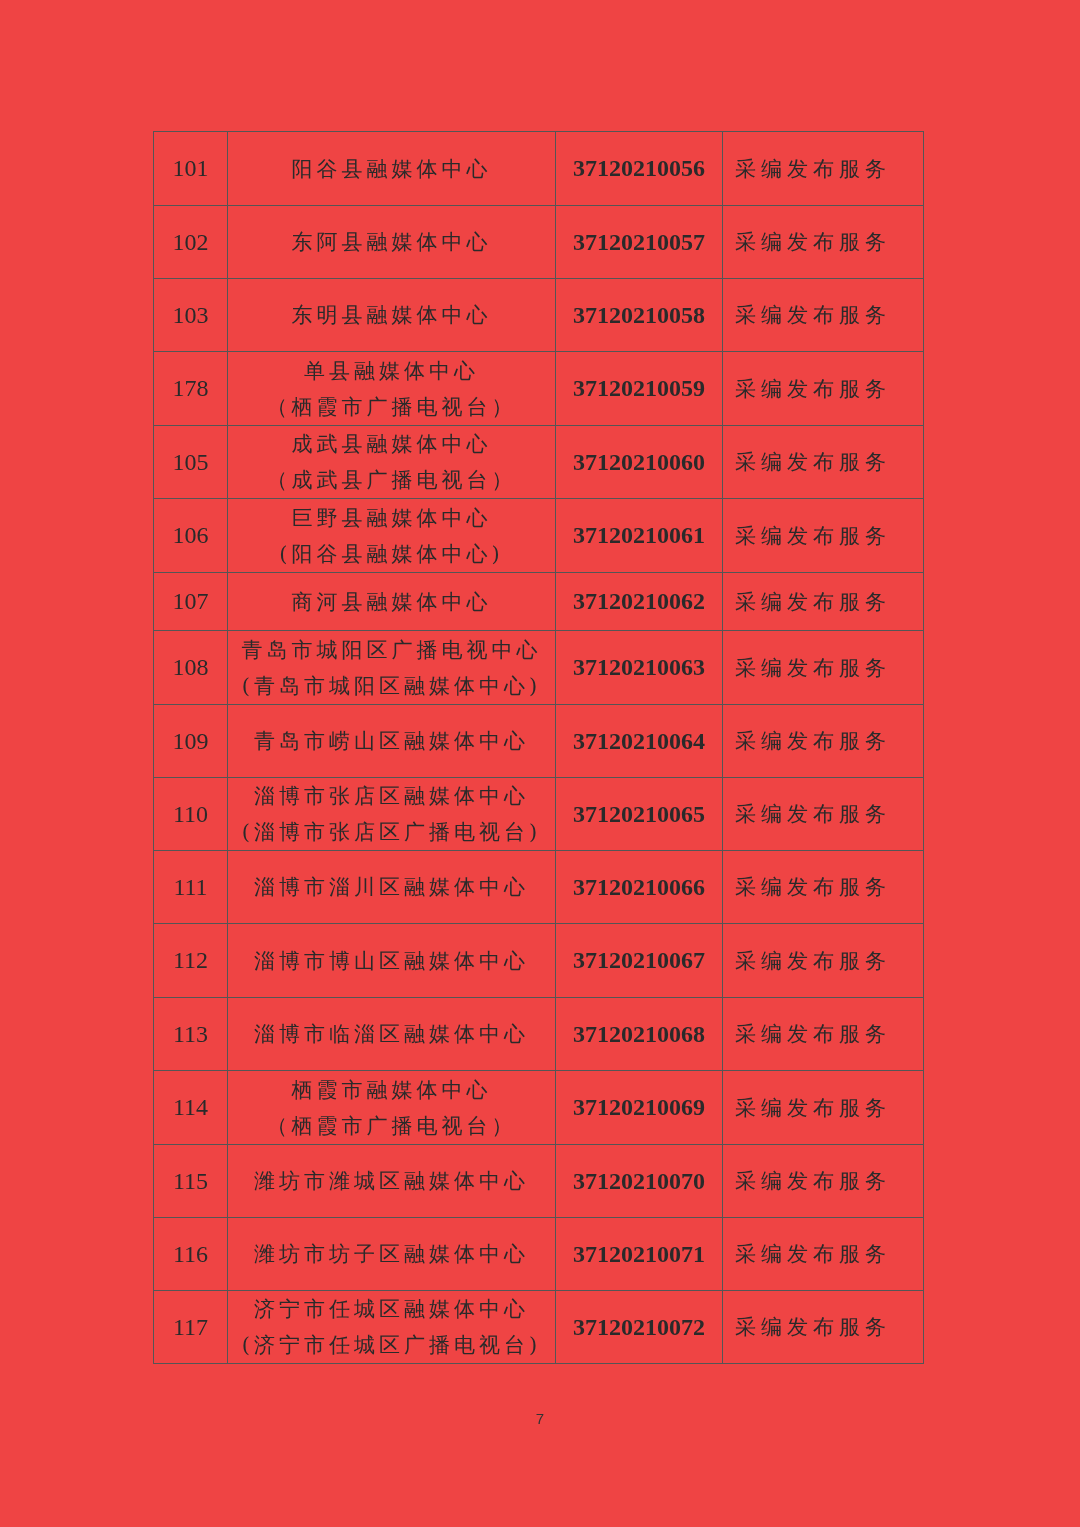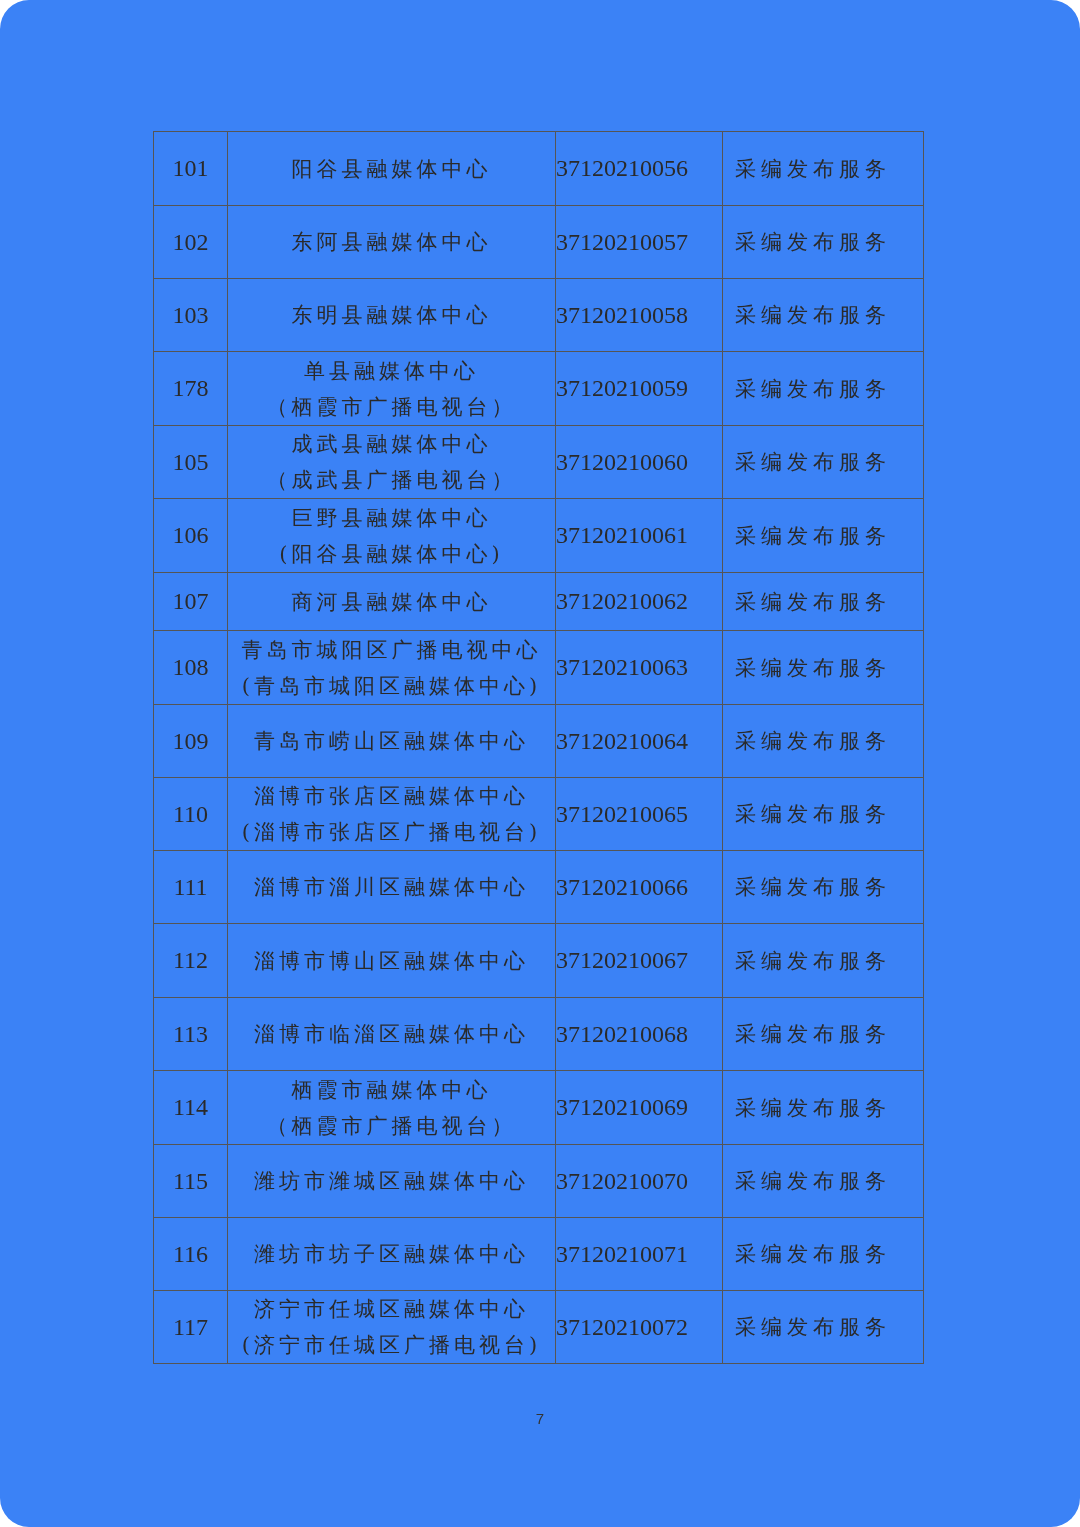--- a/index.html
+++ b/index.html
@@ -1,17 +1,17 @@
 <!DOCTYPE html>
 <html><head>
 <meta charset="utf-8">
 <style>
   html, body { margin: 0; padding: 0; background: #ffffff; }
   body { width: 1080px; height: 1527px; position: relative; overflow: hidden; }
-  .page { position: absolute; left: 0; top: 0; width: 1080px; height: 1527px; background: #3b82f6; border-radius: 29px; }
+  .page { position: absolute; left: 0; top: 0; width: 1080px; height: 1527px; background: #ef4444; }
   table.roster {
     position: absolute; left: 153px; top: 131px;
     border-collapse: collapse;
     table-layout: fixed;
     width: 770px;
     color: #2a2a2a;
   }
   table.roster td {
     border: 1.4px solid #555;
     padding: 0;
@@ -29,22 +29,24 @@
   }
   .cell-name {
     text-align: center;
     font-family: "DejaVu Serif", "Liberation Serif", serif;
     font-size: 21px;
     letter-spacing: 4px;
     line-height: 36px;
   }
   .cell-name .line { display: block; white-space: nowrap; }
   .cell-code {
+    text-align: center;
     font-family: "Liberation Serif", "DejaVu Serif", serif;
     font-size: 24px;
+    font-weight: bold;
   }
   .cell-svc {
     text-align: left;
     padding-left: 12px !important;
     font-family: Liberation Mono, monospace;
     font-size: 21px;
     letter-spacing: 5px;
   }
   .page-number {
     position: absolute; left: 0; width: 1080px; top: 1410px;

